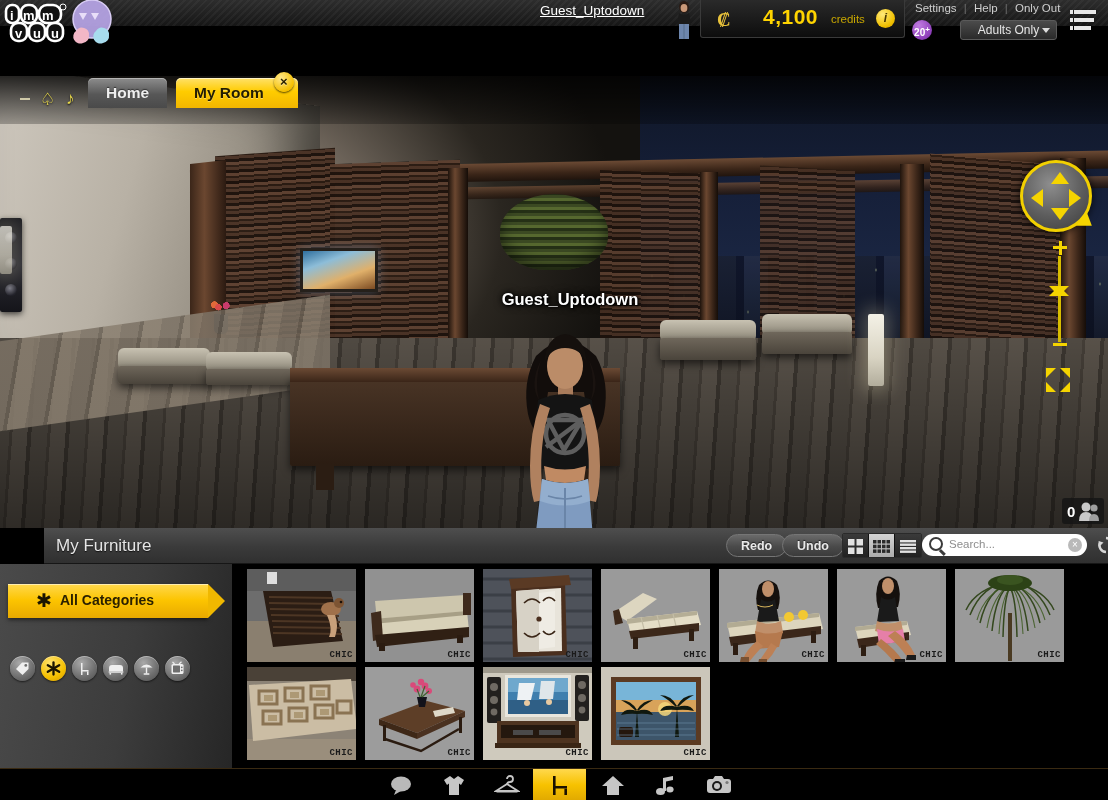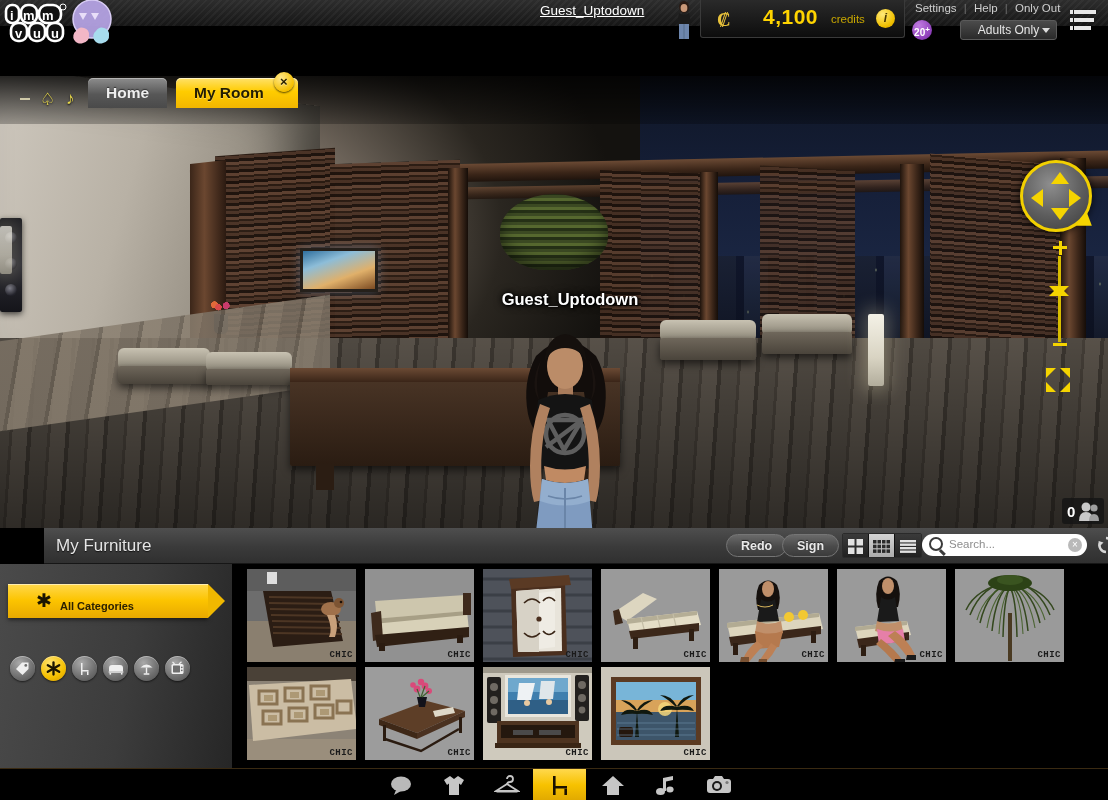--- a/index.html
+++ b/index.html
@@ -416,21 +416,21 @@
     position: absolute; left: 0; top: 36px; width: 232px; height: 204px;
     background: linear-gradient(100deg, #4a4a4a, #3c3c3c 55%, #262626);
   }
   .catbtn {
     position: absolute; left: 8px; top: 20px; width: 200px; height: 34px;
     background: linear-gradient(#ffd84d, #fcc400 48%, #e8a900);
     box-shadow: inset 0 1px 0 rgba(255,255,255,.55), 0 2px 4px rgba(0,0,0,.5);
     cursor: pointer;
   }
   .catbtn .lbl {
-    position: absolute; left: 52px; top: 16px; font-size: 11px; font-weight: bold; color: #2b2100;
+    position: absolute; left: 52px; top: 8px; font-size: 14px; font-weight: bold; color: #2b2100;
   }
   .catbtn .star {
     position: absolute; left: 28px; top: 7px; font-size: 19px; color: #1a1400; line-height: 19px;
   }
   .catbtn .arrow {
     position: absolute; right: -17px; top: 0; width: 0; height: 0;
     border-top: 17px solid transparent; border-bottom: 17px solid transparent;
     border-left: 17px solid #f0b800;
   }
   .cat-icons { position: absolute; left: 10px; top: 92px; display: flex; gap: 6px; }
@@ -706,21 +706,21 @@
         </svg>
       </span>
     </div>
   </div>
 
   <div class="furn">
     <div class="furn-head">
       <div class="furn-title">My Furniture</div>
 
       <div class="pillbtn" style="left:682px;">Redo</div>
-      <div class="pillbtn" style="left:738px;">Sign</div>
+      <div class="pillbtn" style="left:738px;">Undo</div>
 
       <div class="viewmodes">
         <div class="vm">
           <svg width="15" height="15" viewBox="0 0 15 15">
             <rect x="0" y="0" width="6.5" height="6.5" fill="#e2e2e2"></rect>
             <rect x="8.5" y="0" width="6.5" height="6.5" fill="#e2e2e2"></rect>
             <rect x="0" y="8.5" width="6.5" height="6.5" fill="#e2e2e2"></rect>
             <rect x="8.5" y="8.5" width="6.5" height="6.5" fill="#e2e2e2"></rect>
           </svg>
         </div>

